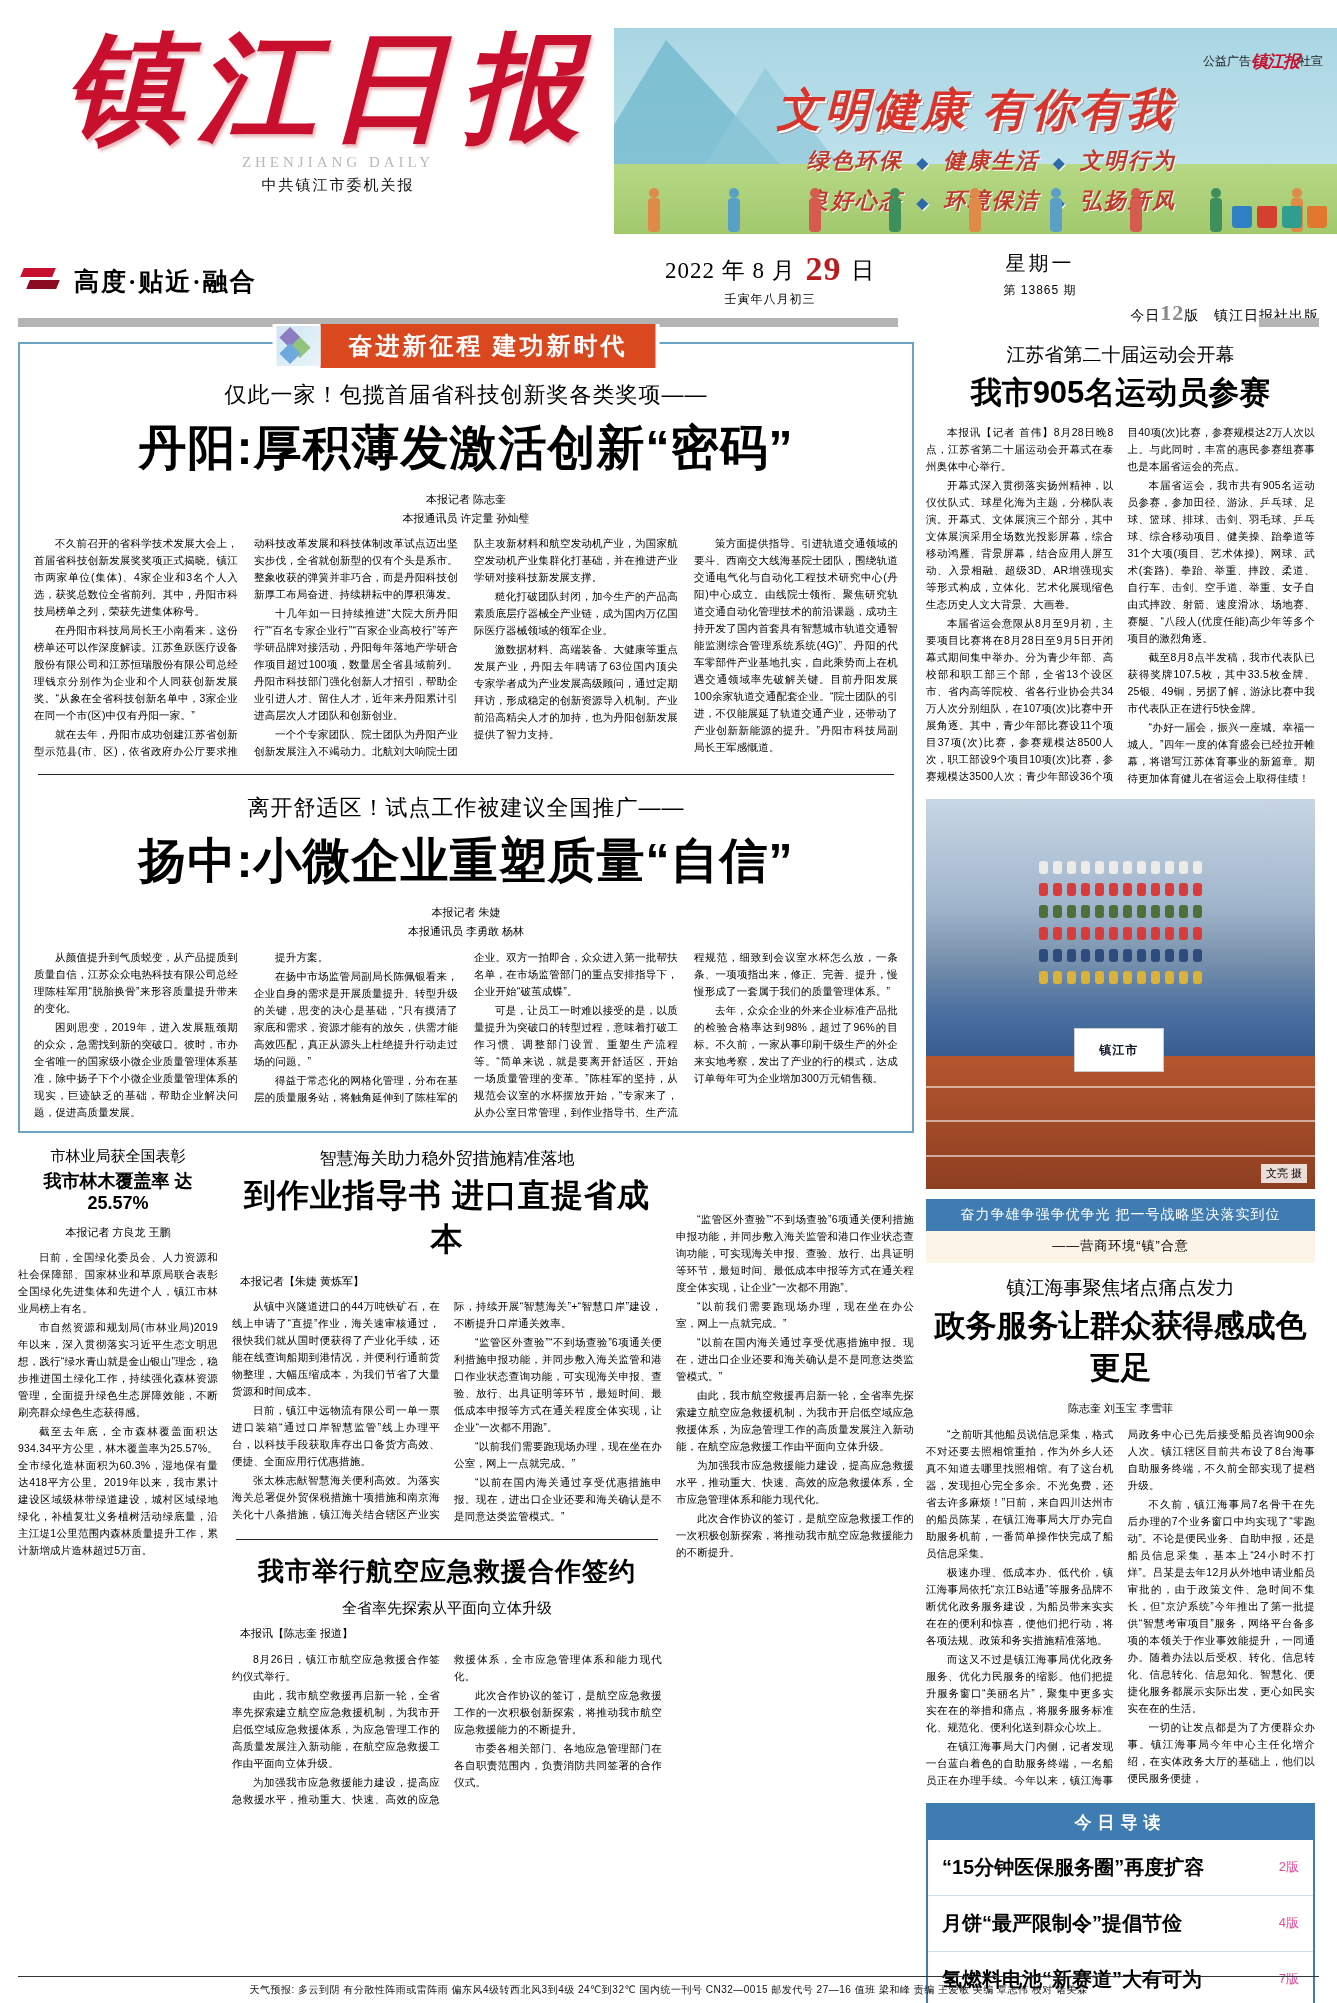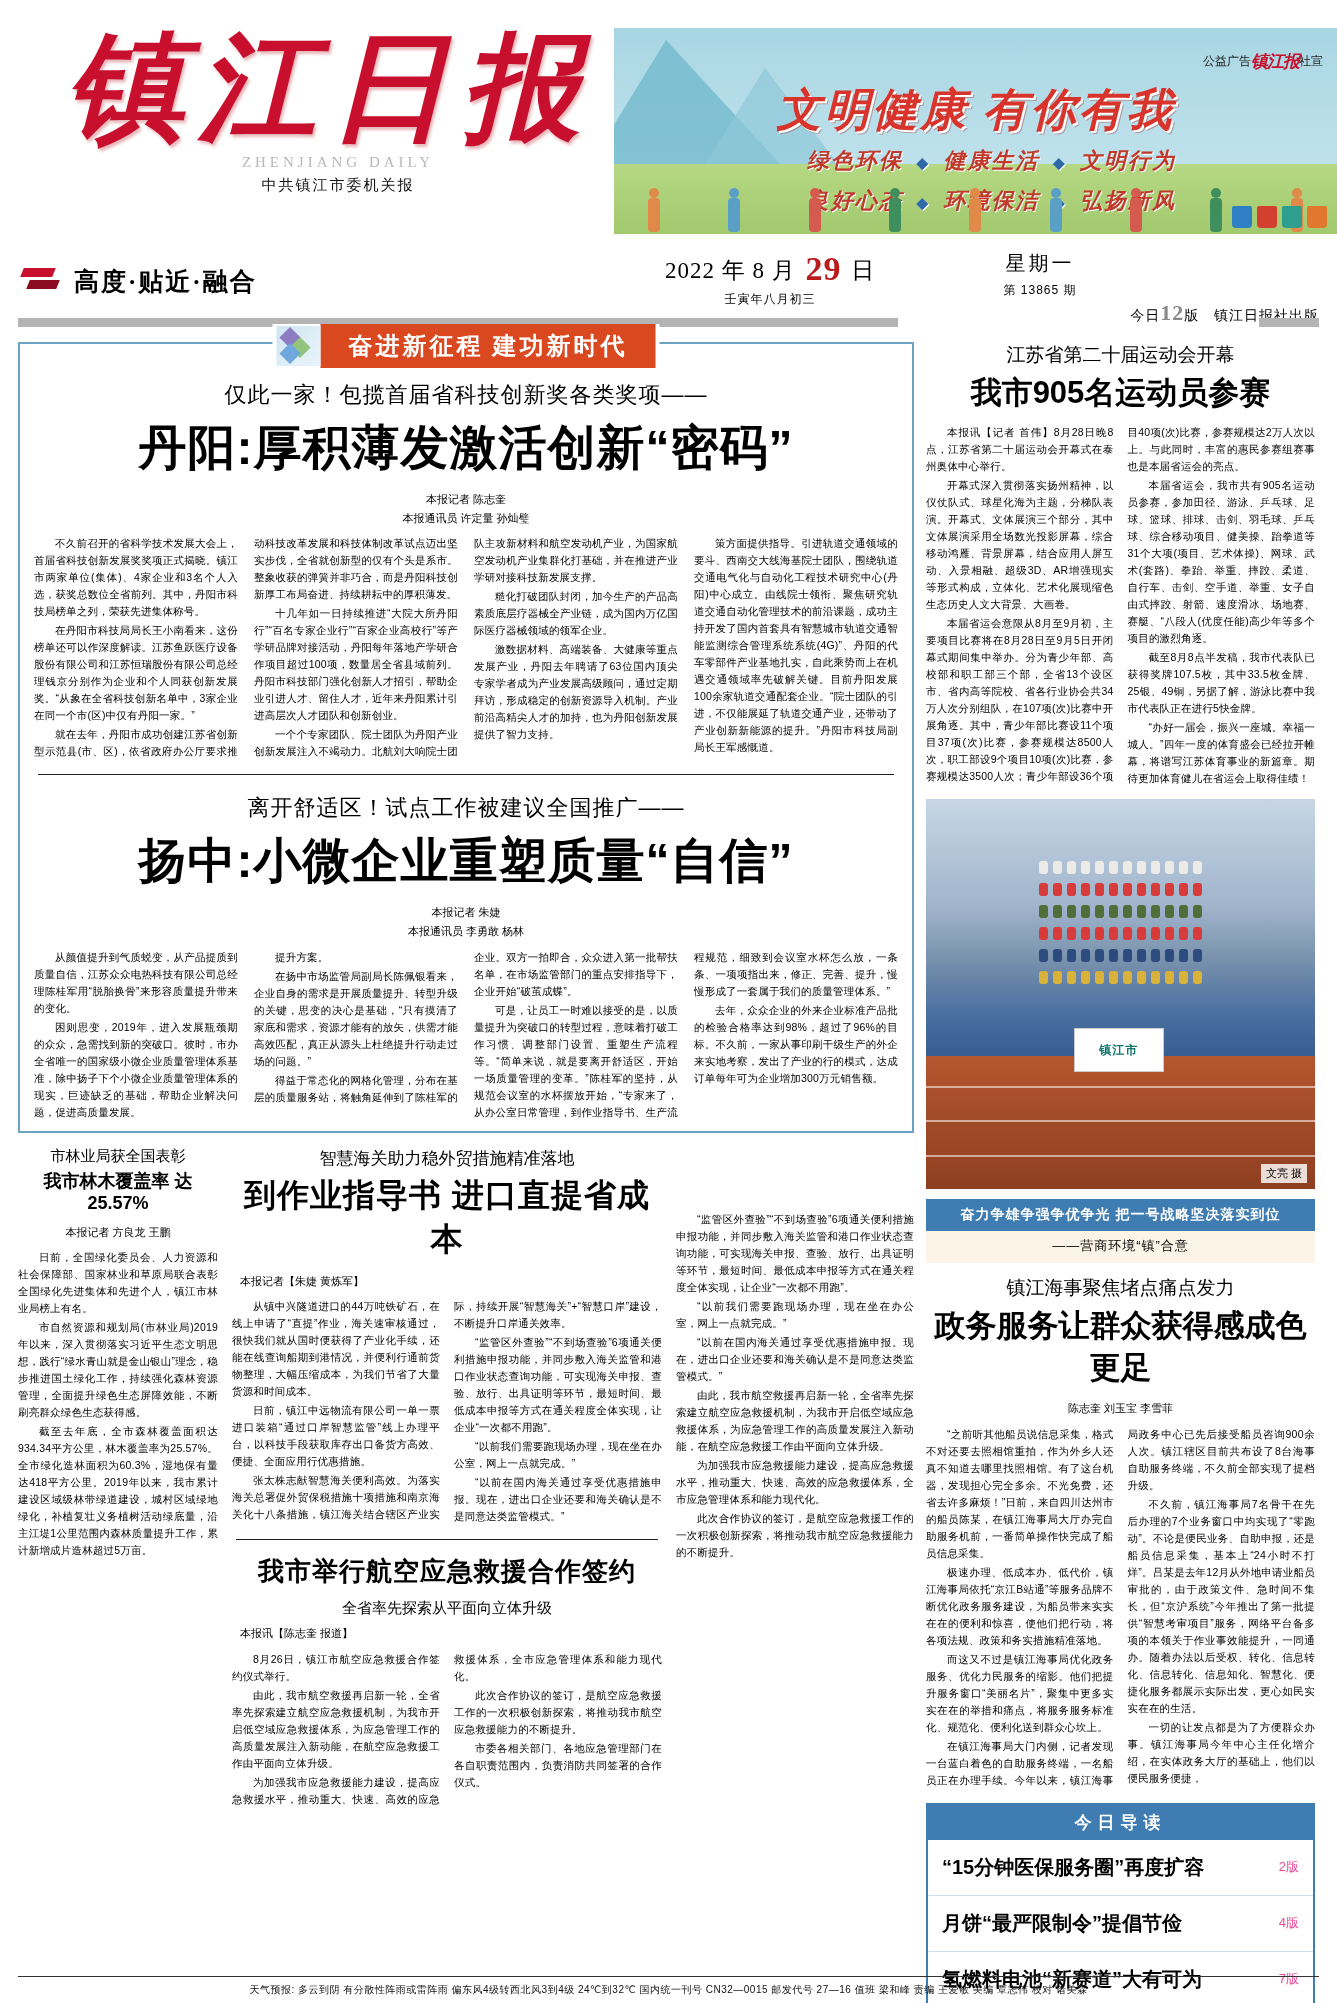--- a/index.html
+++ b/index.html
@@ -149,25 +149,25 @@
      background:linear-gradient(180deg,#b5562f,#8e3f21); }
   .ph-lane { position:absolute; left:0; right:0; height:2px; background:rgba(255,255,255,.55); }
   .ph-rows { position:absolute; left:4%; right:4%; top:16%; height:46%; display:flex;
      flex-direction:column; gap:9px; }
   .ph-row { display:flex; gap:5px; justify-content:center; }
   .ph-dot { width:9px; height:13px; border-radius:3px; background:#d83b3b; }
   .ph-dot.w { background:#ecebe8; } .ph-dot.g { background:#4e6f3a; }
   .ph-dot.b { background:#2d4b7d; } .ph-dot.y { background:#d9b23c; }
   .ph-banner { position:absolute; left:38%; bottom:30%; width:90px; height:44px;
      background:#fff; border:1px solid #ccc; display:flex; align-items:center;
-     justify-content:center; font-size:12px; font-weight:bold; color:#0f766e; letter-spacing:1px;}
+     justify-content:center; font-size:12px; font-weight:bold; color:#0f172a; letter-spacing:1px;}
   .ph-credit { position:absolute; right:8px; bottom:6px; background:rgba(255,255,255,.82);
      font-size:11px; padding:2px 5px; }
 
-  .blue-strip { background:#3e7cb1; color:#fff; text-align:center; font-weight:bold;
+  .blue-strip { background:#3e7cb1; color:#fff; text-align:center; font-weight:normal;
      font-size:14px; padding:7px 4px; letter-spacing:1px; margin-top:10px; }
   .strip-sub { text-align:center; font-size:13px; padding:6px 0 8px; letter-spacing:1px;
      background:#fdf4e8; }
 
   
   .guide { border:2px solid #3e7cb1; margin-top:14px; }
   .guide-head { background:#3e7cb1; color:#fff; text-align:center; font-weight:bold;
      font-size:17px; letter-spacing:6px; padding:6px 0; }
   .guide-item { display:flex; align-items:center; justify-content:space-between;
      padding:14px 14px; border-bottom:1px solid #cfe0ec; }

